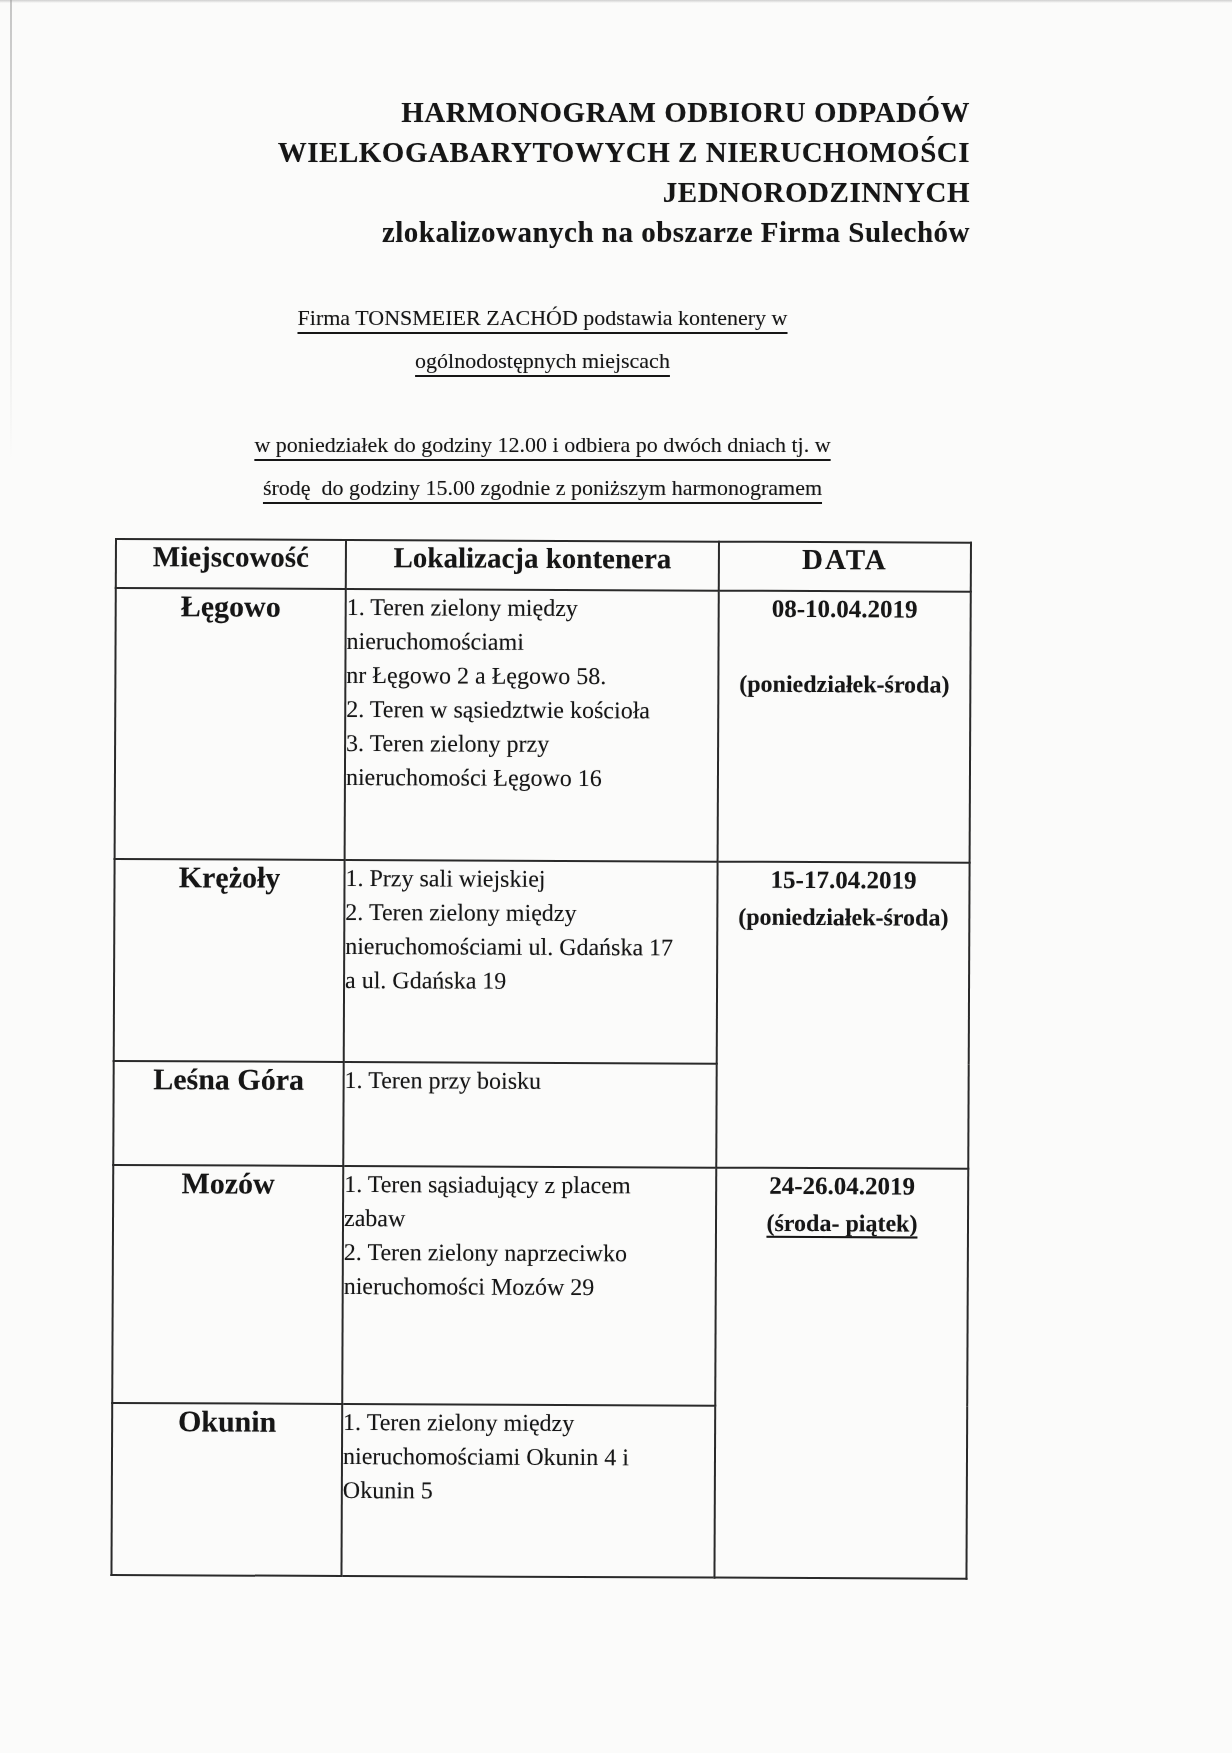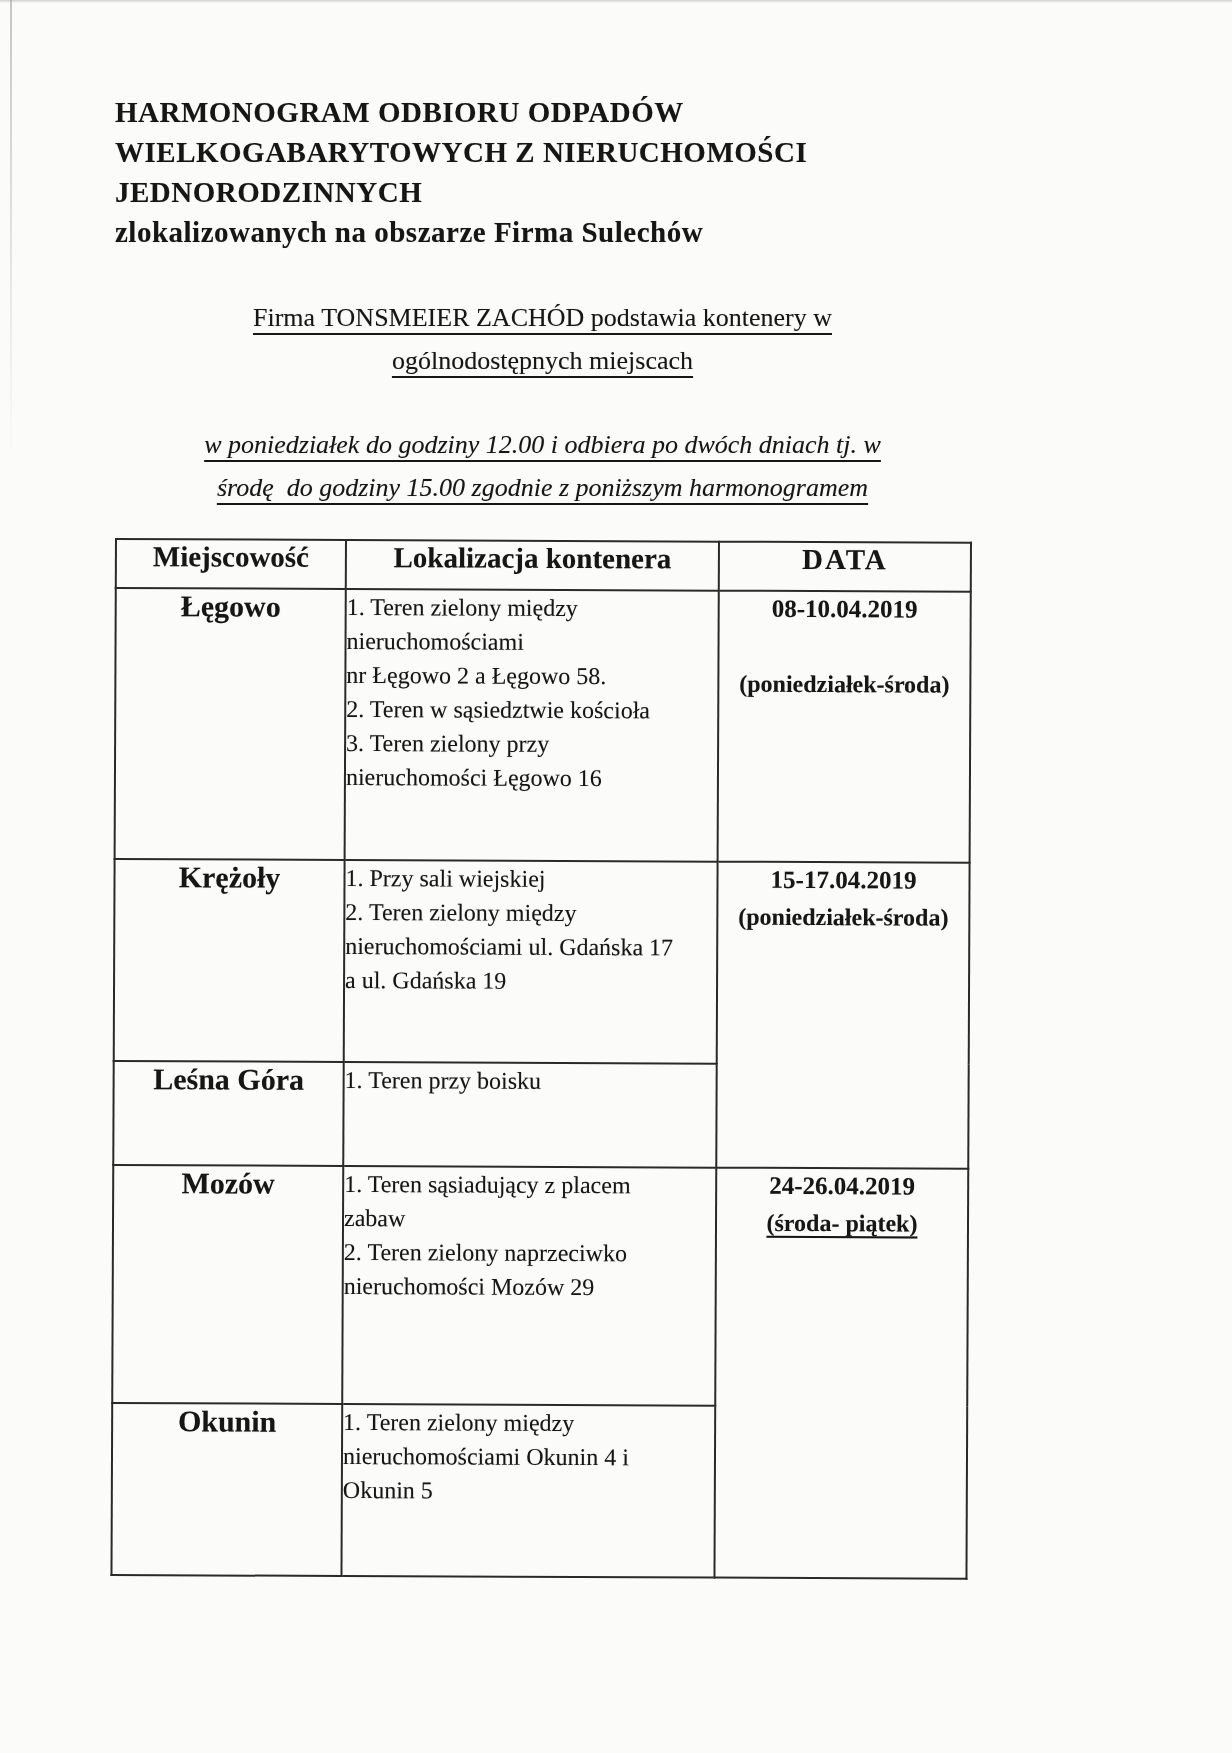--- a/index.html
+++ b/index.html
@@ -24,37 +24,37 @@
   }
   .page-content {
     width: 855px;
     margin-left: 115px;
     padding-top: 92px;
     text-shadow: 0 0 1px rgba(0,0,0,0.28);
   }
   .pre { white-space: pre-line; }
 
   .doc-title {
-    text-align: left;
+    text-align: right;
     font-weight: bold;
     font-size: 29px;
     line-height: 40px;
     letter-spacing: .5px;
   }
   .intro {
     text-align: center;
-    font-size: 26px;
+    font-size: 22px;
     line-height: 43px;
     text-decoration: underline;
     text-decoration-thickness: 2px;
     text-underline-offset: 7px;
     margin: 16px;
   }
   .intro-1 { margin-top: 44px; }
-  .intro-2 { margin-top: 41px; font-style: italic; }
+  .intro-2 { margin-top: 41px; }
 
   table.schedule {
     margin-top: 29px;
     border-collapse: collapse;
     table-layout: fixed;
     width: 855px;
     transform: rotate(0.25deg);
     transform-origin: top left;
   }
   table.schedule th, table.schedule td {

